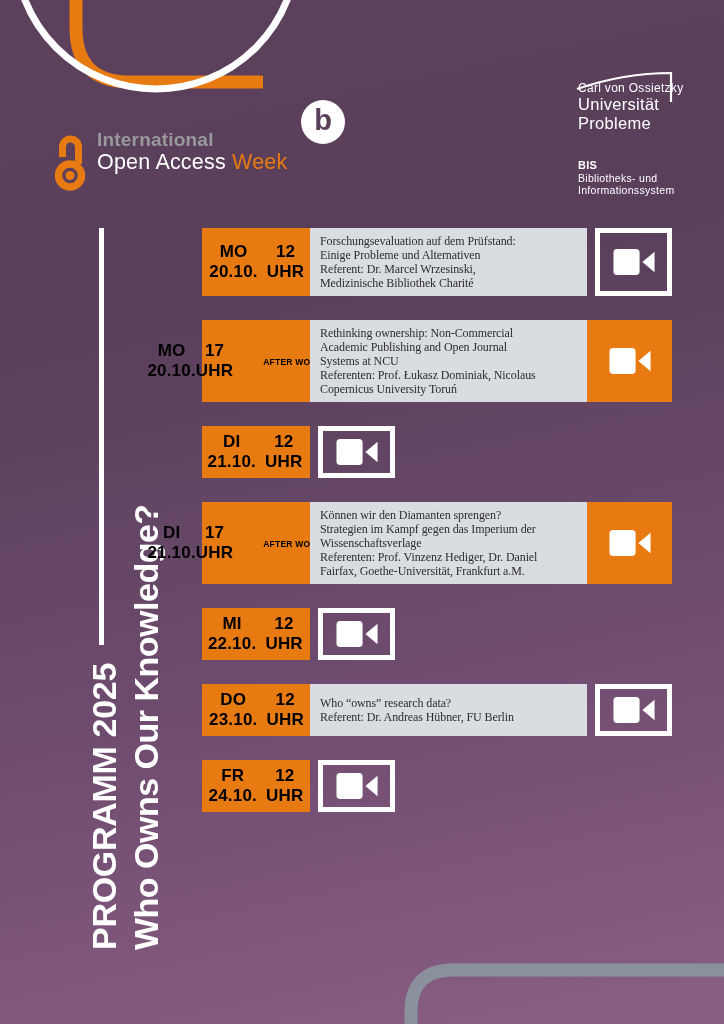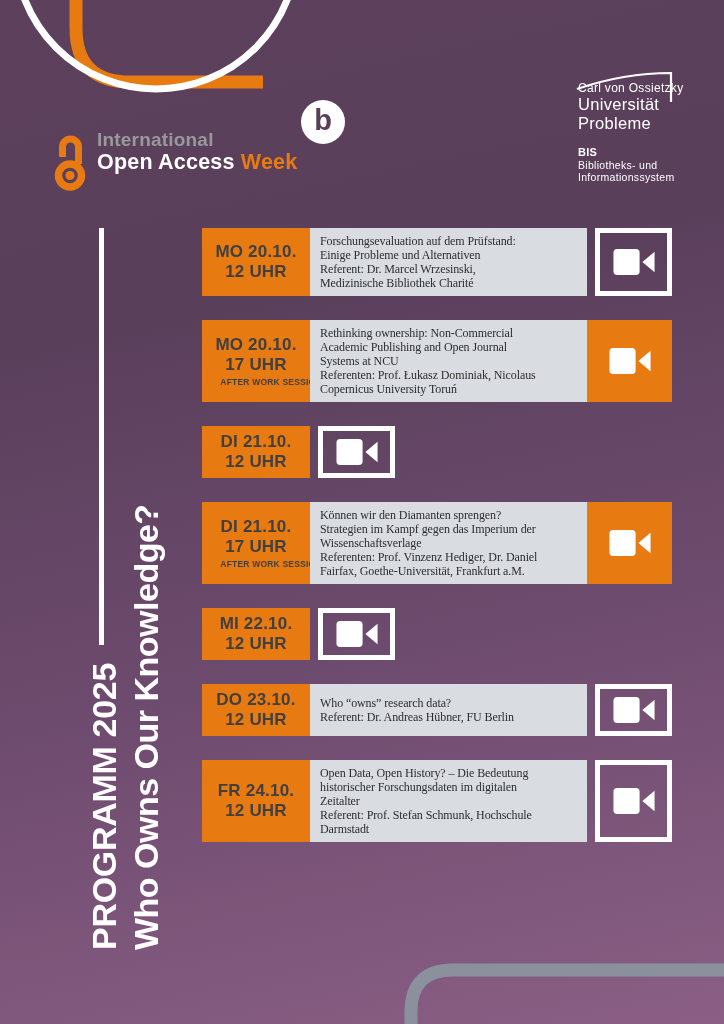--- a/index.html
+++ b/index.html
@@ -20,45 +20,45 @@
   .stroke-gray{stroke:var(--curve_gray);}
 
   
   .oa-logo{position:absolute;left:50px;top:130px;display:flex;align-items:flex-start;z-index:2;}
   .oa-lock{width:40px;height:62px;}
   .oa-lock path{fill:none;stroke:var(--orange);stroke-width:7;}
   .oa-lock .ring{fill:none;stroke:var(--orange);stroke-width:7.5;}
   .oa-lock .dot{fill:var(--orange);}
   .oa-text{margin-left:7px;line-height:1;}
   .oa-l1{font-size:19px;font-weight:bold;color:var(--logo_gray);letter-spacing:.2px;}
-  .oa-l2{font-size:21.5px;font-weight:bold;color:#fff;margin-top:3px;letter-spacing:.2px;}
+  .oa-l2{font-size:21.5px;font-weight:normal;color:#fff;margin-top:3px;letter-spacing:.2px;}
   .oa-week{color:var(--orange);}
 
   .suub{position:absolute;left:301px;top:100px;display:flex;z-index:2;}
   .suub-circle{width:44px;height:44px;border-radius:50%;background:#fff;display:flex;align-items:center;justify-content:center;
     color:var(--b_purple);font-size:29px;font-weight:bold;line-height:1;padding-bottom:3px;box-sizing:border-box;}
   .suub-name{margin-left:13px;margin-top:37px;color:#fff;font-size:15.5px;line-height:15.5px;white-space:pre-line;}
 
   .uol{position:absolute;left:578px;top:82px;color:#fff;z-index:2;letter-spacing:.3px;}
   .uol-small{font-size:12px;line-height:13px;}
   .uol-big{font-size:16.5px;line-height:19px;}
-  .uol-bis{margin-top:13px;font-size:10.5px;line-height:12.5px;}
+  .uol-bis{margin-top:26px;font-size:10.5px;line-height:12.5px;}
   .uol-bis .b{font-weight:bold;font-size:11px;}
 
   
   .vtitle{position:absolute;left:83px;top:228px;width:722px;height:86px;z-index:2;
     transform-origin:0 0;transform:rotate(-90deg) translateX(-722px);color:#fff;}
   .vtitle .line1{display:flex;line-height:42px;font-size:34px;font-weight:bold;letter-spacing:-.3px;white-space:nowrap;}
   .vtitle .rule{flex:1;height:5px;background:#fff;align-self:flex-start;margin-top:16px;margin-left:18px;}
   .vtitle .line2{line-height:42px;font-size:34px;font-weight:bold;letter-spacing:-.5px;white-space:nowrap;}
 
   
   .events{position:absolute;left:202px;top:228px;width:470px;z-index:2;}
   .row{display:flex;align-items:stretch;margin-bottom:24px;}
-  .date{width:108px;flex:0 0 108px;background:var(--orange);color:#404040;display:flex;flex-direction:column;
+  .date{width:108px;flex:0 0 108px;background:var(--orange);color:#000000;display:flex;
     align-items:center;justify-content:center;text-align:center;padding:6px 2px;box-sizing:border-box;}
   .date .d1,.date .d2{font-size:17px;font-weight:bold;line-height:20px;letter-spacing:.2px;}
   .date .d3{font-size:8.5px;font-weight:bold;line-height:11px;margin-top:2px;letter-spacing:.2px;white-space:nowrap;margin-left:30px;}
   .panel{flex:1;background:var(--panel_gray);color:var(--text_dark);display:flex;align-items:center;
     padding:6px 10px;font-size:12px;line-height:14px;white-space:pre-line;letter-spacing:-.1px;font-family:Liberation Serif, serif;}
   .cam{flex:0 0 77px;width:77px;margin-left:8px;border:5px solid #fff;box-sizing:border-box;
     display:flex;align-items:center;justify-content:center;cursor:pointer;}
   .row.after .cam{flex:0 0 85px;width:85px;margin-left:0;border:none;background:var(--orange);}
   .cam svg{width:42px;height:28px;max-height:85%;}
   .cam svg rect,.cam svg path{fill:#fff;}
@@ -204,25 +204,20 @@
         <path d="M 31 15 L 44 4 L 44 26 Z"></path>
       </svg>
     </div>
   </div>
     <div class="row">
     <div class="date">
       <div class="d1">FR 24.10.</div>
       <div class="d2">12 UHR</div>
 
     </div>
-    <div class="panel">Open Data, Open History? – Die Bedeutung
-historischer Forschungsdaten im digitalen
-Zeitalter
-Referent: Prof. Stefan Schmunk, Hochschule
-Darmstadt</div>
     <div class="cam">
       <svg viewBox="0 0 44 30">
         <rect x="0" y="1" width="28" height="28" rx="4"></rect>
         <path d="M 31 15 L 44 4 L 44 26 Z"></path>
       </svg>
     </div>
   </div>
   </div>
 
 </body></html>

